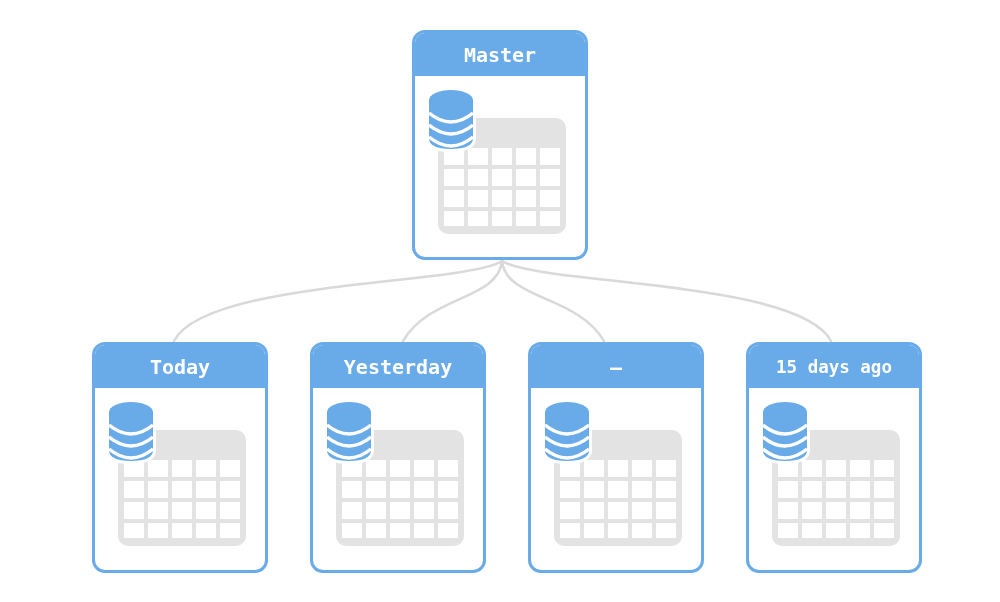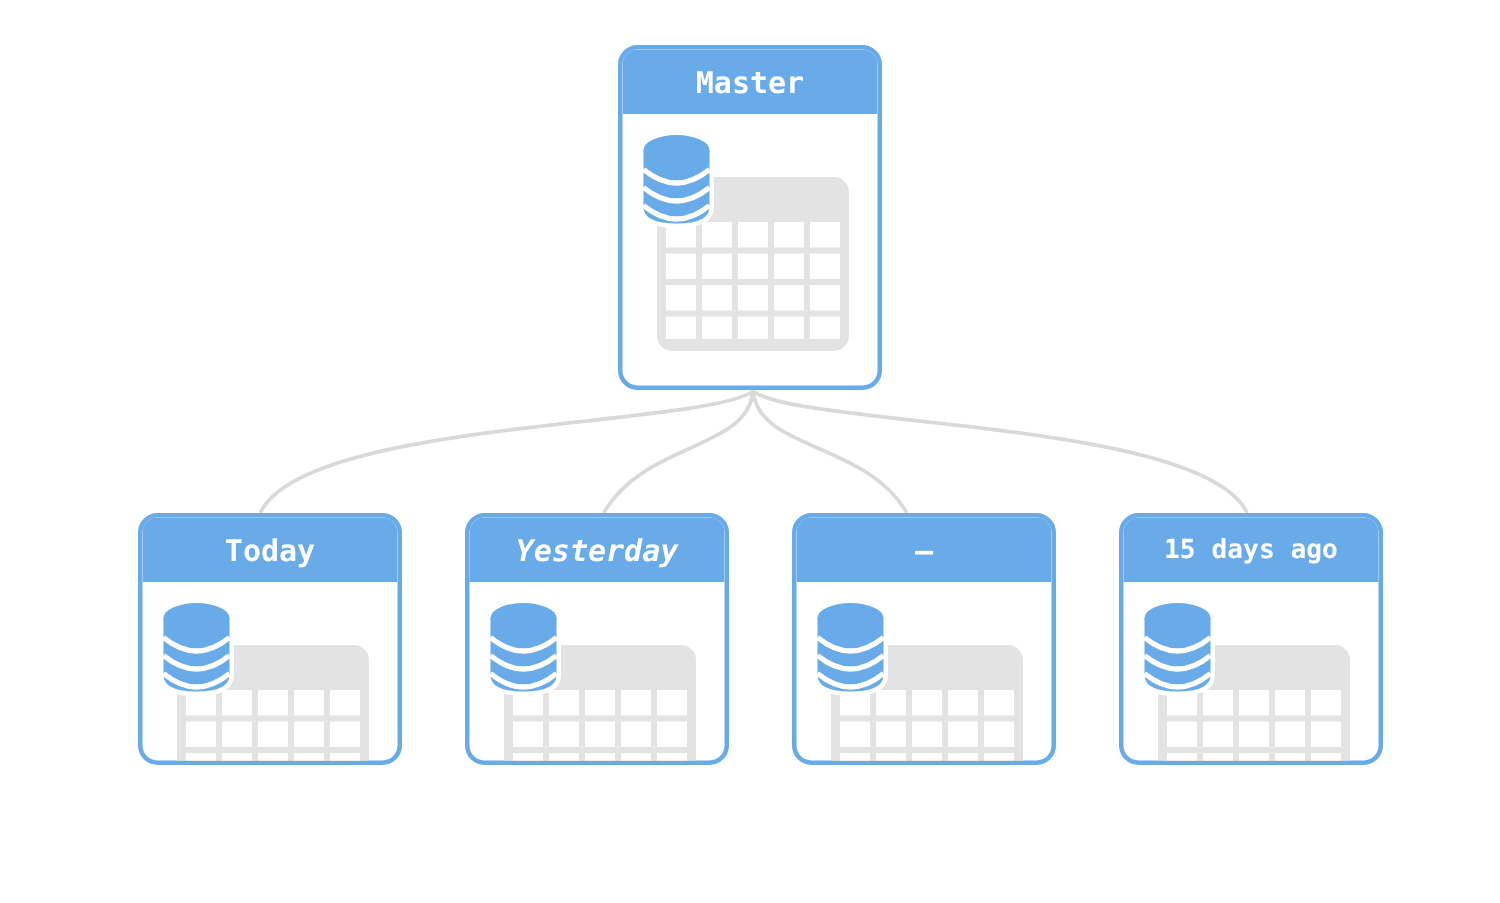--- a/index.html
+++ b/index.html
@@ -18,21 +18,21 @@
   }
   .connectors path {
     fill: none;
     stroke: #d9d9d9;
     stroke-width: 2.5;
     stroke-linecap: round;
   }
   .card {
     position: absolute;
     width: 176px;
-    height: 168px;
+    height: 231px;
     box-sizing: border-box;
     background: #ffffff;
     border: 3px solid #69aae8;
     border-radius: 13px;
     overflow: hidden;
   }
   .card-header {
     height: 43px;
     background: #69aae8;
     color: #ffffff;
@@ -50,21 +50,21 @@
   }
   .node-icon {
     position: absolute;
     left: 11px;
     top: 12px;
     width: 142px;
     height: 148px;
   }
   .card.master { left: 412px; top: 30px;  height: 230px; }
   .card.c1 { left: 92px;  top: 342px; }
-  .card.c2 { left: 310px; top: 342px; font-style: italic; }
+  .card.c2 { left: 310px; top: 342px; }
   .card.c3 { left: 528px; top: 342px; }
   .card.c4 { left: 746px; top: 342px; }
 </style>
 </head>
 <body>
 
 <div class="canvas">
 
   <svg class="connectors" viewBox="0 0 1000 602" aria-hidden="true">
     <path d="M502,261 C465,285 205,280 174,341"></path>

